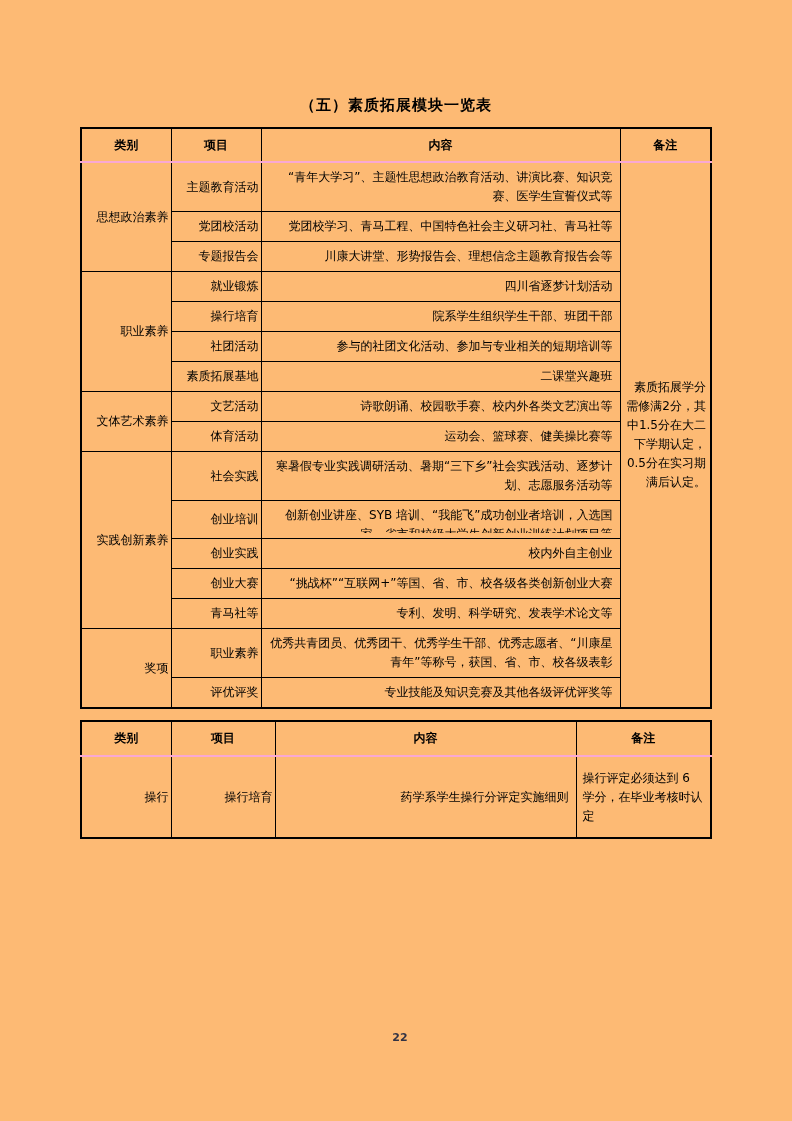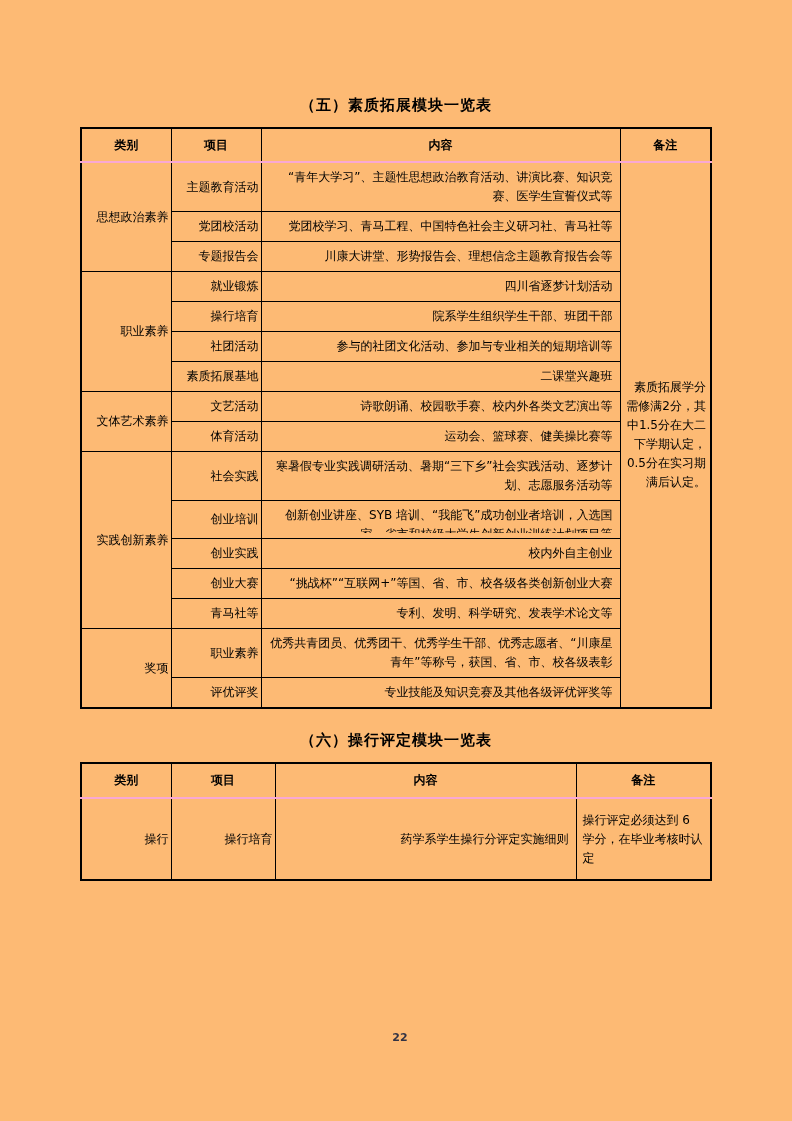--- a/index.html
+++ b/index.html
@@ -150,21 +150,20 @@
           <td class="proj">职业素养</td>
           <td class="content">优秀共青团员、优秀团干、优秀学生干部、优秀志愿者、“川康星青年”等称号，获国、省、市、校各级表彰</td>
         </tr>
         <tr>
           <td class="proj">评优评奖</td>
           <td class="content">专业技能及知识竞赛及其他各级评优评奖等</td>
         </tr>
       </tbody>
   </table>
 
-  <div class="doc-title" id="title6">（六）操行评定模块一览表</div>
 
   <table class="mod" id="table6">
     <colgroup>
       <col style="width:90px">
         <col style="width:104px">
         <col style="width:301px">
         <col style="width:135px">
     </colgroup>
     <thead>
       <tr>

